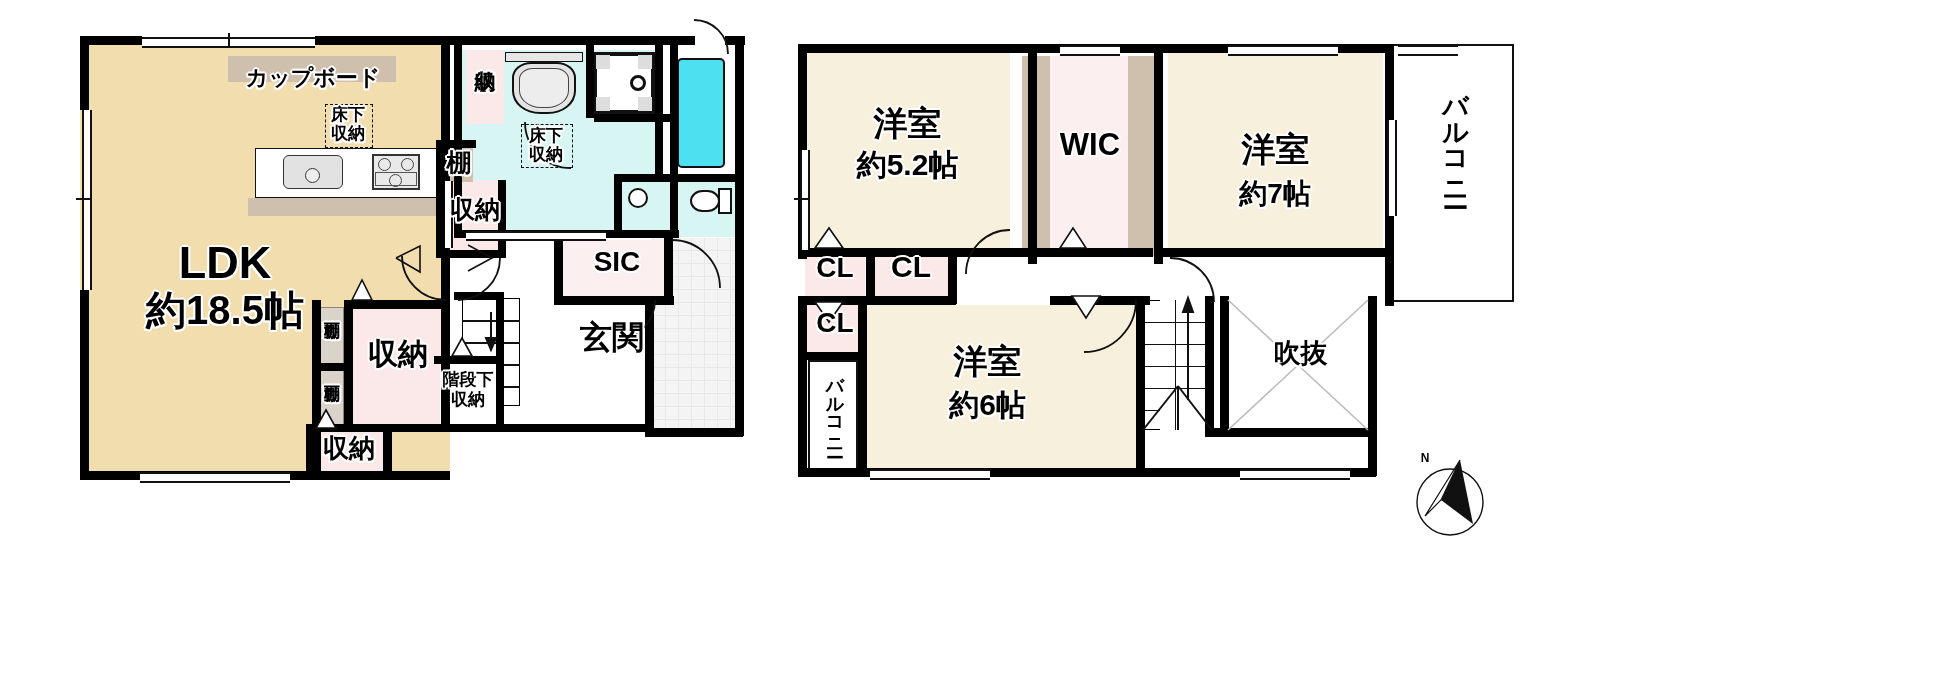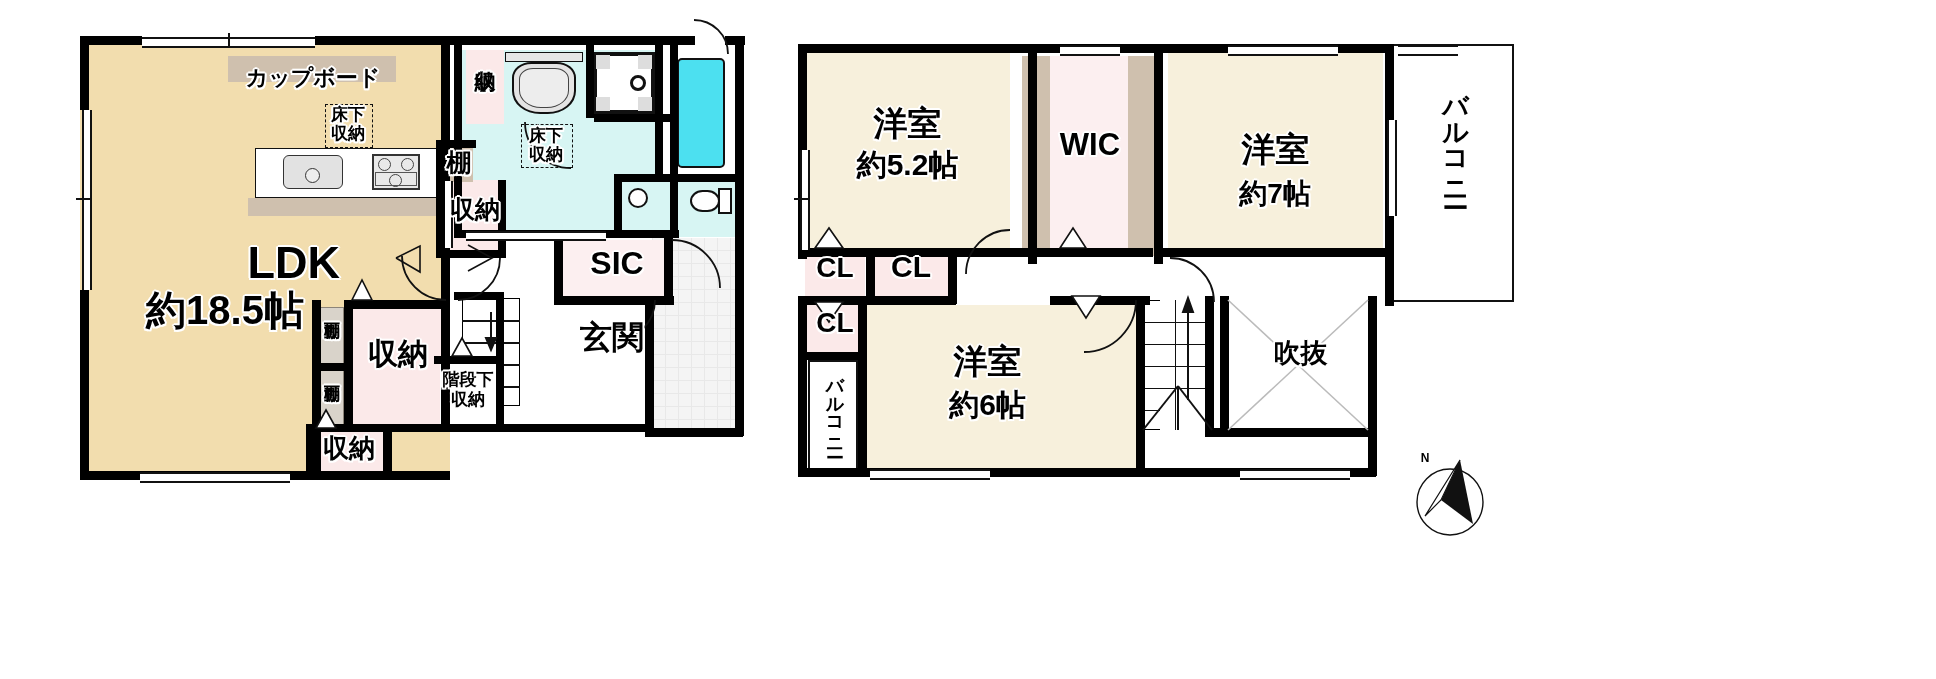--- a/index.html
+++ b/index.html
@@ -196,21 +196,21 @@
     </g>
     <g stroke="#111" stroke-width="2" fill="none">
       <line x1="491" y1="312" x2="491" y2="344"></line>
       <polygon points="486,338 496,338 491,350" fill="#111"></polygon>
     </g>
   </svg>
 
   <div class="dashbox" style="left:325px;top:104px;width:46px;height:42px;"></div>
   <div class="dashbox" style="left:521px;top:124px;width:50px;height:42px;"></div>
 
-  <div class="lbl" style="left:110px;top:238px;width:230px;font-size:45px;text-align:right;">LDK</div>
+  <div class="lbl" style="left:110px;top:238px;width:230px;font-size:45px;">LDK</div>
   <div class="lbl" style="left:100px;top:288px;width:250px;font-size:40px;">約18.5帖</div>
 
   <div class="lbl" style="left:233px;top:58px;width:160px;font-size:22px;margin-top:8px;">カップボード</div>
 
   <div class="lbl" style="left:326px;top:105px;width:44px;font-size:17px;">床下</div>
   <div class="lbl" style="left:326px;top:124px;width:44px;font-size:17px;">収納</div>
 
   <div class="lbl" style="left:522px;top:126px;width:48px;font-size:17px;">床下</div>
   <div class="lbl" style="left:522px;top:145px;width:48px;font-size:17px;">収納</div>
 
@@ -223,21 +223,21 @@
   <div class="lbl vert" style="left:323px;top:310px;width:18px;font-size:16px;">可動棚</div>
   <div class="lbl vert" style="left:323px;top:373px;width:18px;font-size:16px;">可動棚</div>
 
   <div class="lbl" style="left:352px;top:337px;width:92px;font-size:30px;">収納</div>
 
   <div class="lbl" style="left:314px;top:434px;width:70px;font-size:26px;">収納</div>
 
   <div class="lbl" style="left:440px;top:370px;width:56px;font-size:17px;">階段下</div>
   <div class="lbl" style="left:440px;top:390px;width:56px;font-size:17px;">収納</div>
 
-  <div class="lbl" style="left:564px;top:246px;width:106px;font-size:32px;text-align:center;">SIC</div>
+  <div class="lbl" style="left:564px;top:246px;width:106px;font-size:28px;text-align:center;">SIC</div>
 
   <div class="lbl" style="left:580px;top:320px;width:60px;font-size:32px;">玄関</div>
 </div>
 
 <div>
 
   <div class="fill cream b" style="left:805px;top:52px;width:205px;height:204px;"></div>
 
   <div class="fill pinkish b" style="left:1035px;top:56px;width:110px;height:200px;"></div>
   <div class="fill beige b" style="left:1022px;top:56px;width:28px;height:200px;"></div>

